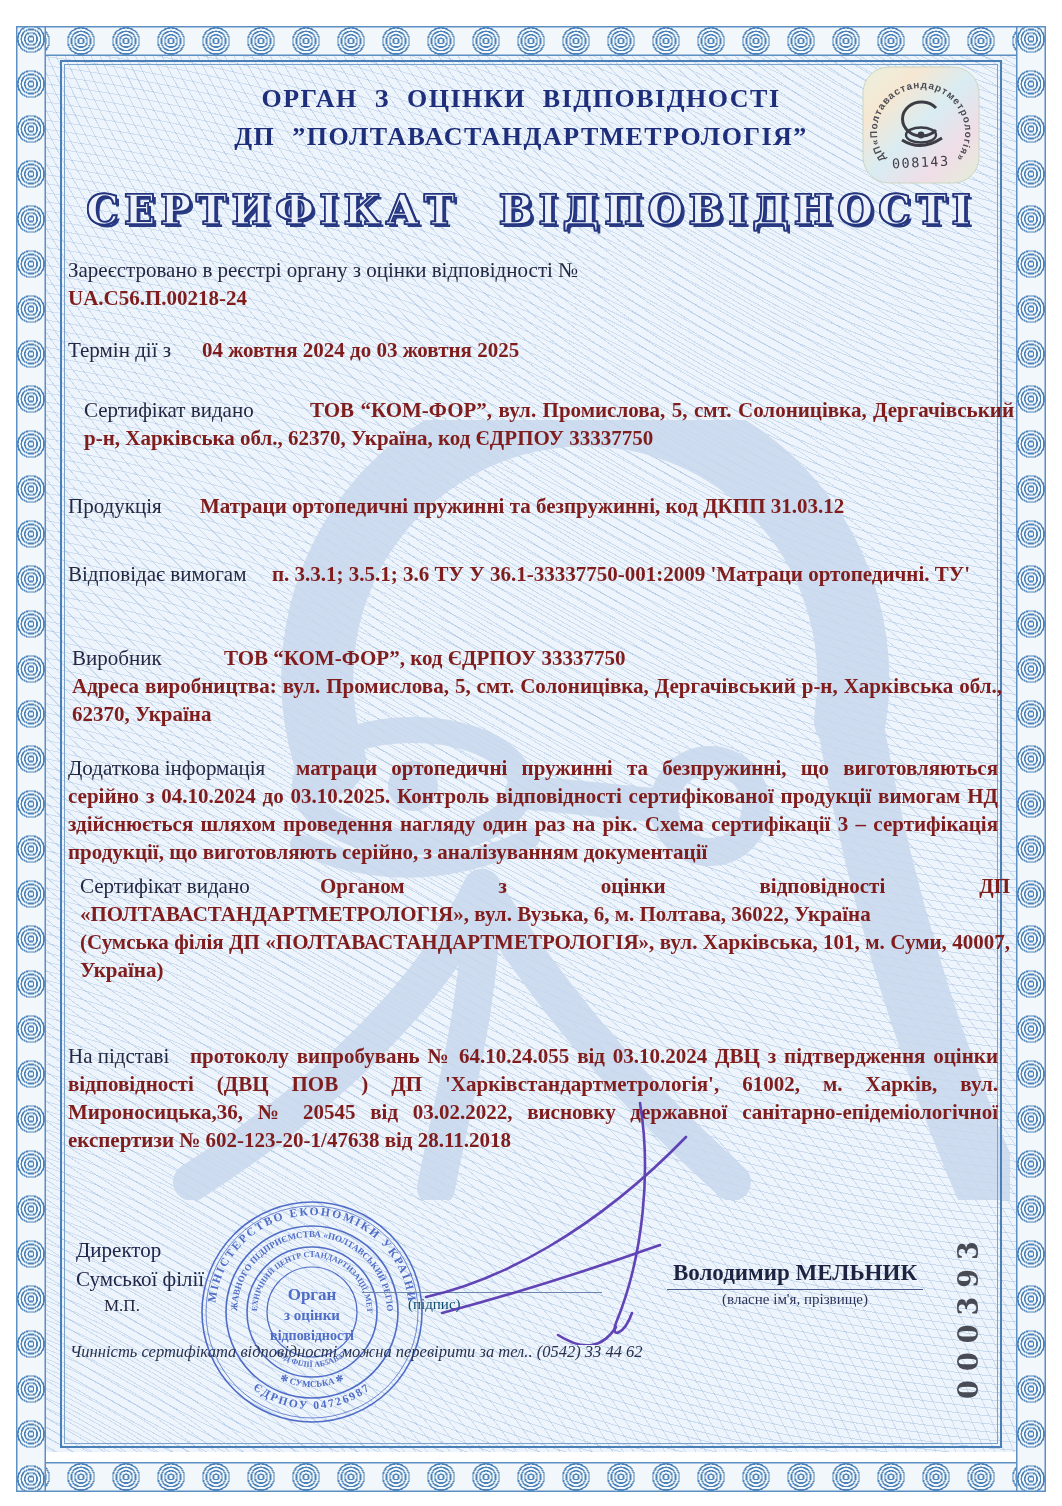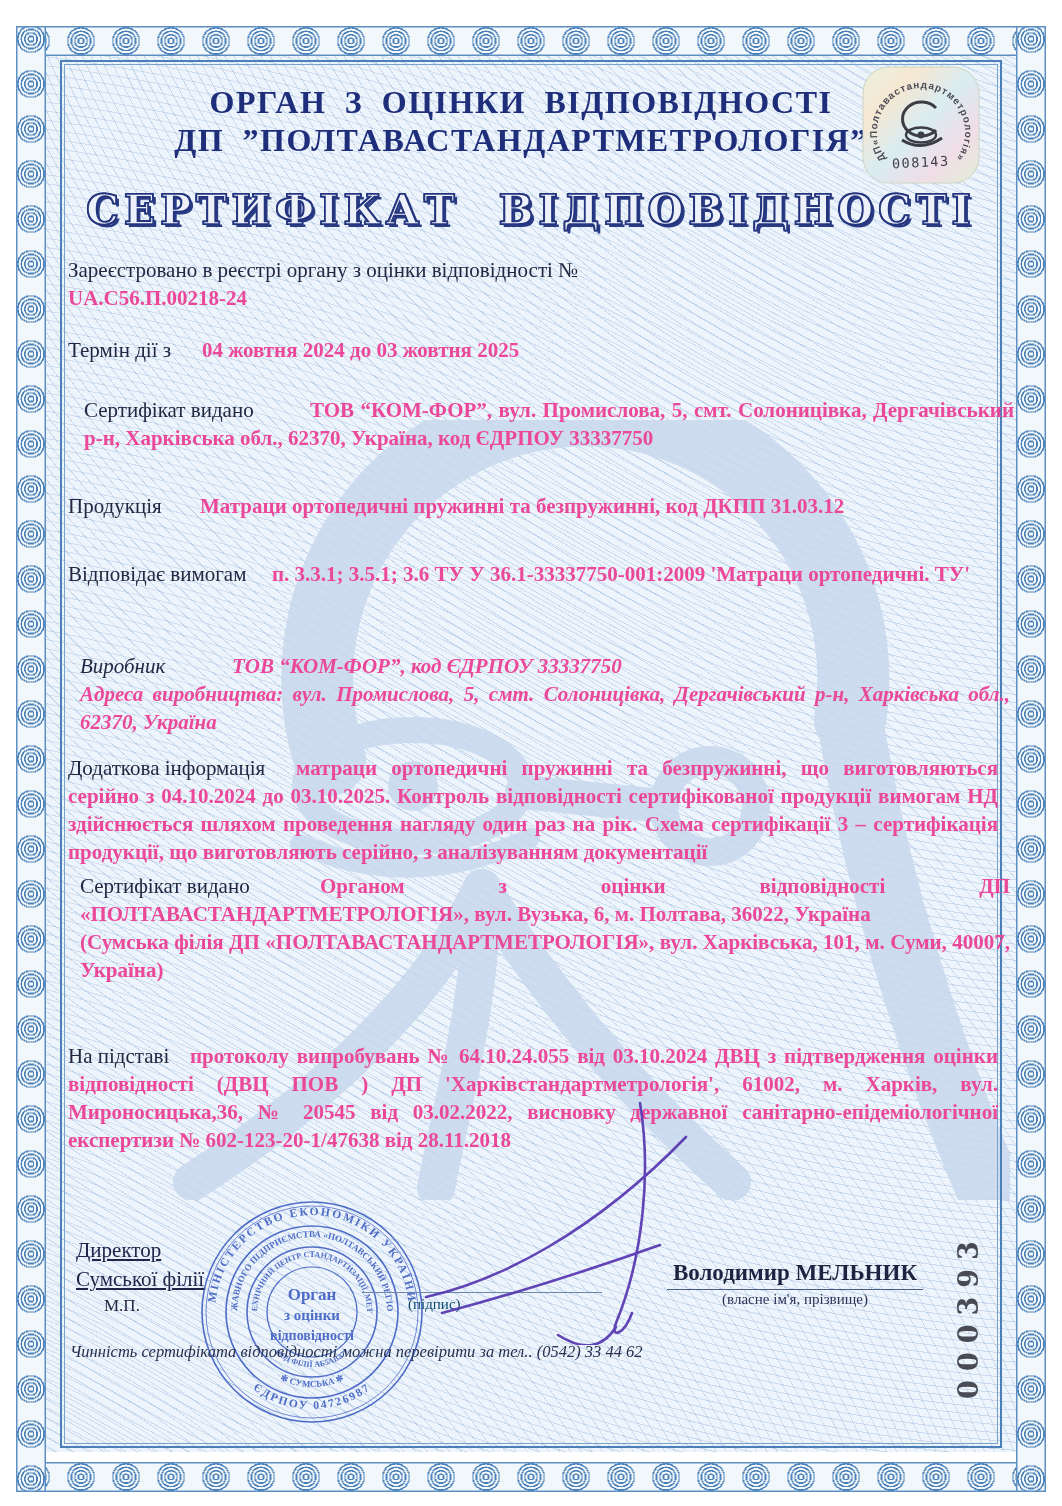--- a/index.html
+++ b/index.html
@@ -24,38 +24,38 @@
   .gb-left{left:16px;top:26px;bottom:14px;width:30px;}
   .gb-right{right:16px;top:26px;bottom:14px;width:30px;}
   
   .frame{position:absolute;left:60px;top:60px;right:60px;bottom:58px;border:2px solid #4a7fb8;}
   .frame::after{content:"";position:absolute;inset:2px;border:1px solid #79a3cd;}
   
   .wm{position:absolute;left:150px;top:420px;width:860px;height:780px;opacity:.85;}
   
   .abs{position:absolute;}
   .hdr{left:70px;right:90px;text-align:center;color:#1e2e7b;font-weight:bold;
-       font-size:32px;letter-spacing:1.5px;word-spacing:9px;}
+       font-size:26px;letter-spacing:1.5px;word-spacing:9px;}
   .cert-title{left:70px;right:70px;top:186px;text-align:center;
       font-family:"DejaVu Serif",serif;font-weight:bold;font-size:41px;
       letter-spacing:5px;word-spacing:20px;color:#edf1fa;
       -webkit-text-stroke:1.6px #24357e;
       text-shadow:-1px -1px 0 #24357e,1px -1px 0 #24357e,-1px 1px 0 #24357e,
                   1px 1px 0 #24357e,3px 3px 0 #2a3c85;}
   .para{left:68px;width:930px;font-size:21px;line-height:28px;}
   .just{text-align:justify;}
   .lbl{display:inline-block;font-weight:normal;}
-  .val{font-weight:bold;color:#ec4899;}
+  .val{font-weight:bold;color:#7f1d1d;}
   .w-reg{width:778px;} .w-term{width:134px;} .w-cert{width:226px;}
   .w-prod{width:132px;} .w-meet{width:204px;} .w-manu{width:152px;}
   .w-add{width:228px;} .w-cert2{width:240px;} .w-basis{width:122px;}
   
   .holo{left:860px;top:64px;width:122px;height:122px;}
   
-  .dir{left:76px;top:1236px;font-size:21px;line-height:29px;color:#20264a;text-decoration:underline;}
+  .dir{left:76px;top:1236px;font-size:21px;line-height:29px;color:#20264a;}
   .mp{left:104px;top:1296px;font-size:17px;}
   .sigline{left:362px;top:1292px;width:240px;border-top:1.5px solid #6d84ad;}
   .sigcap{left:408px;top:1296px;font-size:15px;color:#0c4a6e;}
   .namewrap{left:664px;top:1260px;width:262px;text-align:center;}
   .name{font-size:23px;font-weight:bold;color:#1d2340;border-bottom:1.5px solid #4a5a88;
         padding:0 6px 3px 6px;display:inline-block;}
   .namecap{font-size:15px;color:#2c3358;margin-top:1px;}
   .footnote{left:70px;top:1342px;font-style:italic;font-size:16.5px;color:#27304f;}
   
   .serial{left:868px;top:1300px;width:200px;text-align:center;transform:rotate(-90deg);
@@ -134,21 +134,21 @@
   </p>
 
   <p class="abs para" style="top:492px;margin:0;">
     <span class="lbl w-prod">Продукція</span><span class="val">Матраци ортопедичні пружинні та безпружинні, код ДКПП  31.03.12</span>
   </p>
 
   <p class="abs para" style="top:560px;margin:0;">
     <span class="lbl w-meet">Відповідає вимогам</span><span class="val">п. 3.3.1; 3.5.1; 3.6 ТУ У 36.1-33337750-001:2009 'Матраци ортопедичні. ТУ'</span>
   </p>
 
-  <p class="abs para just" style="top:640px;margin:12px;font-style:italic;">
+  <p class="abs para just" style="top:640px;margin:4px;">
     <span class="lbl w-manu">Виробник</span><span class="val">ТОВ “КОМ-ФОР”, код ЄДРПОУ 33337750</span><br>
     <span class="val">Адреса виробництва: вул. Промислова, 5, смт. Солоницівка, Дергачівський р-н, Харківська обл., 62370, Україна</span>
   </p>
 
   <p class="abs para just" style="top:754px;margin:0;">
     <span class="lbl w-add">Додаткова інформація</span><span class="val">матраци ортопедичні пружинні та безпружинні, що виготовляються серійно з 04.10.2024 до 03.10.2025. Контроль відповідності сертифікованої продукції вимогам НД здійснюється шляхом проведення нагляду один раз на рік. Схема сертифікації 3 – сертифікація продукції, що виготовляють серійно, з аналізуванням документації</span>
   </p>
 
   <p class="abs para just" style="top:860px;margin:12px;">
     <span class="lbl w-cert2">Сертифікат видано</span><span class="val">Органом з оцінки відповідності ДП «ПОЛТАВАСТАНДАРТМЕТРОЛОГІЯ», вул. Вузька, 6, м. Полтава, 36022, Україна</span><br>

